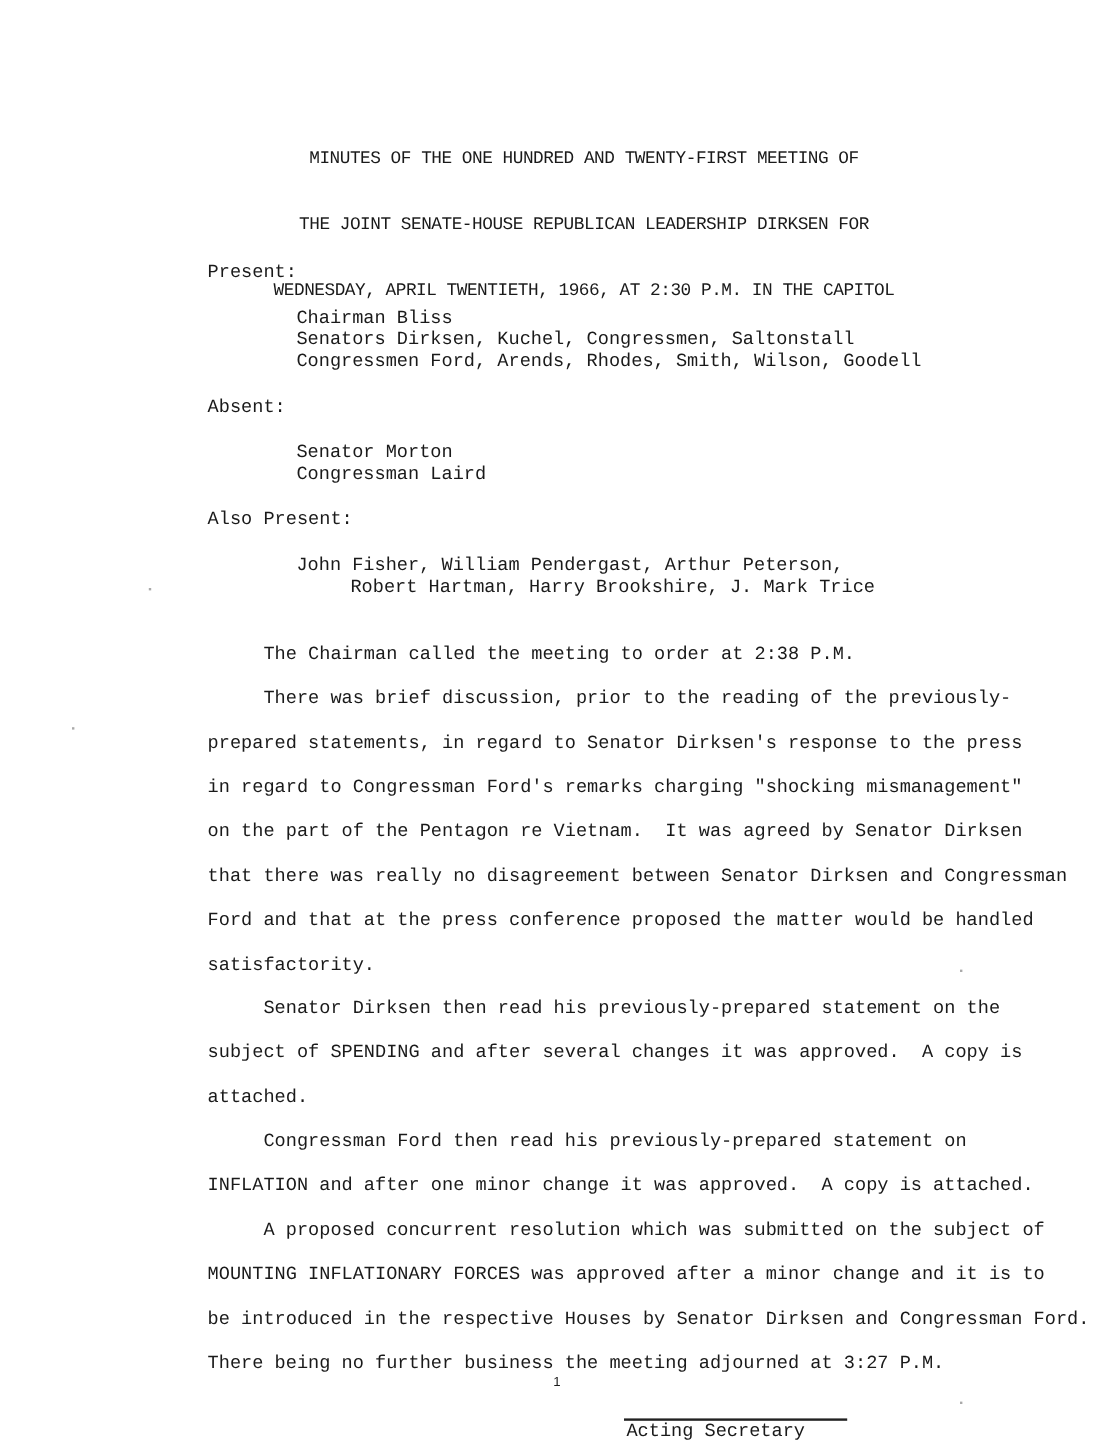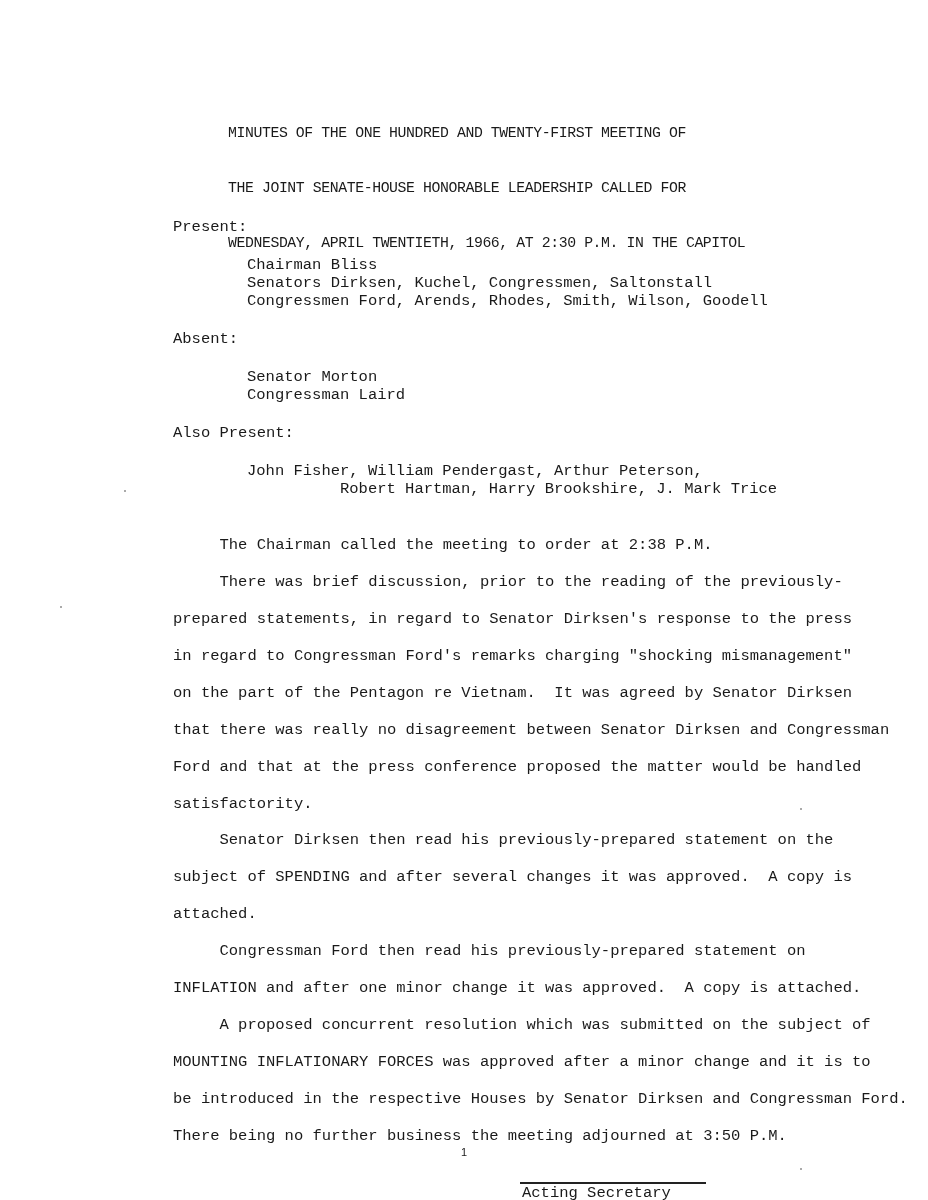--- a/index.html
+++ b/index.html
@@ -1,36 +1,36 @@
 <!DOCTYPE html>
 <html><head>
 <meta charset="utf-8">
 <style>
   html, body { margin:0; padding:0; background:#ffffff; }
   body { width:928px; height:1200px; position:relative; overflow:hidden;
          font-family: "Liberation Mono", "DejaVu Sans Mono", monospace; color:#1a1a1a; font-size:15.5px; }
-  .abs { position:absolute; white-space:pre; }
+  .abs { position:absolute; white-space:pre;text-align:center; }
   .title { left:228px; top:88px; line-height:18.2px; font-size:14.8px; letter-spacing:-0.4px; }
   .label { left:173px; }
   .ind { left:247px; }
-  .ind2 { left:292px;margin-left:48px; }
+  .ind2 { left:292px; }
   .para { left:173px; }
   .pnum { left:461px; top:1146px; font-family:"Liberation Sans", sans-serif; font-size:11px; }
   .sig { left:553px; top:1150px; font-family:"DejaVu Serif", serif; font-style:italic; font-size:20px; color:#333;margin-top:48px; }
   .sigline { left:520px; top:1182px; width:186px; height:1.5px; background:#222; }
   .sigtitle { left:522px; top:1184px; }
   .speck { width:2px; height:2px; background:#aaa; position:absolute; }
 </style>
 </head>
 <body>
 
 <div>
   <div class="abs title">
     <div>MINUTES OF THE ONE HUNDRED AND TWENTY-FIRST MEETING OF</div>
-    <div>THE JOINT SENATE-HOUSE HONORABLE LEADERSHIP CALLED FOR</div>
+    <div>THE JOINT SENATE-HOUSE REPUBLICAN LEADERSHIP DIRKSEN FOR</div>
     <div>WEDNESDAY, APRIL TWENTIETH, 1966, AT 2:30 P.M. IN THE CAPITOL</div>
   </div>
 
   <div class="abs label" style="top:218px">Present:</div>
   <div class="abs ind" style="top:256px">Chairman Bliss</div>
   <div class="abs ind" style="top:274px">Senators Dirksen, Kuchel, Congressmen, Saltonstall</div>
   <div class="abs ind" style="top:292px">Congressmen Ford, Arends, Rhodes, Smith, Wilson, Goodell</div>
 
   <div class="abs label" style="top:330px">Absent:</div>
   <div class="abs ind" style="top:368px">Senator Morton</div>
@@ -49,21 +49,21 @@
   <div class="abs para" style="top:758px">Ford and that at the press conference proposed the matter would be handled</div>
   <div class="abs para" style="top:795px">satisfactority.</div>
   <div class="abs para" style="top:831px">     Senator Dirksen then read his previously-prepared statement on the</div>
   <div class="abs para" style="top:868px">subject of SPENDING and after several changes it was approved.  A copy is</div>
   <div class="abs para" style="top:905px">attached.</div>
   <div class="abs para" style="top:942px">     Congressman Ford then read his previously-prepared statement on</div>
   <div class="abs para" style="top:979px">INFLATION and after one minor change it was approved.  A copy is attached.</div>
   <div class="abs para" style="top:1016px">     A proposed concurrent resolution which was submitted on the subject of</div>
   <div class="abs para" style="top:1053px">MOUNTING INFLATIONARY FORCES was approved after a minor change and it is to</div>
   <div class="abs para" style="top:1090px">be introduced in the respective Houses by Senator Dirksen and Congressman Ford.</div>
-  <div class="abs para" style="top:1127px">There being no further business the meeting adjourned at 3:50 P.M.</div>
+  <div class="abs para" style="top:1127px">There being no further business the meeting adjourned at 3:27 P.M.</div>
 
   <div class="abs pnum">1</div>
   <div class="abs sig">J. Mark Trice.</div>
   <div class="abs sigline"></div>
   <div class="abs sigtitle">Acting Secretary</div>
 
   <div class="speck" style="left:124px;top:490px"></div>
   <div class="speck" style="left:60px;top:606px"></div>
   <div class="speck" style="left:800px;top:808px"></div>
   <div class="speck" style="left:800px;top:1168px"></div>

